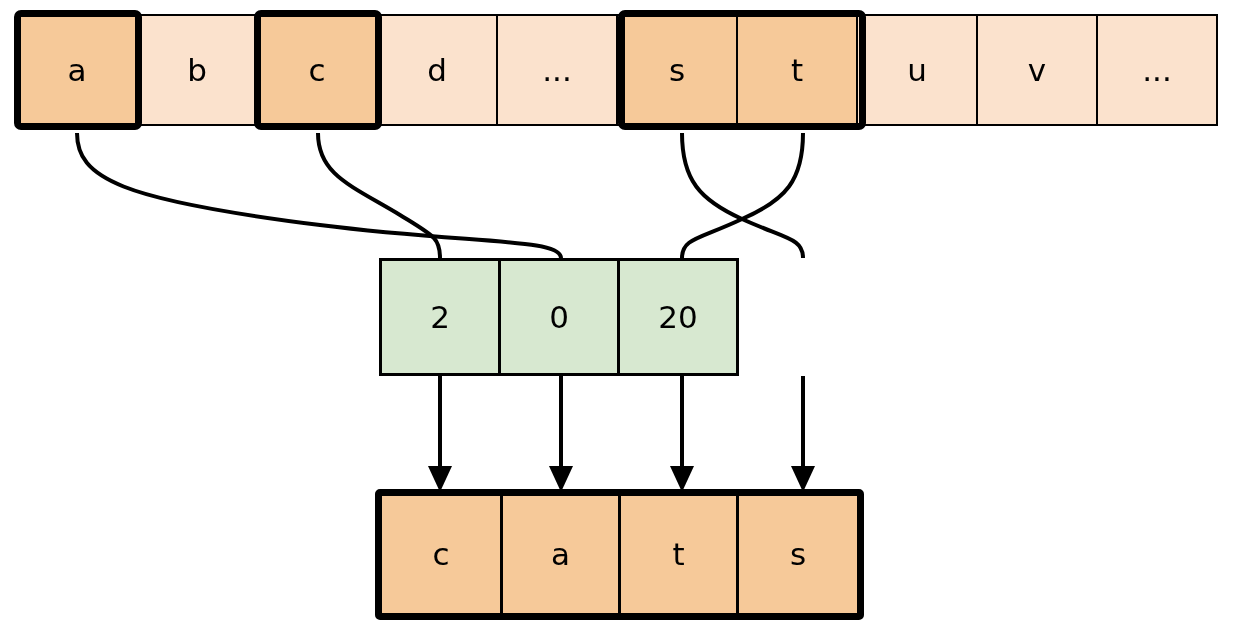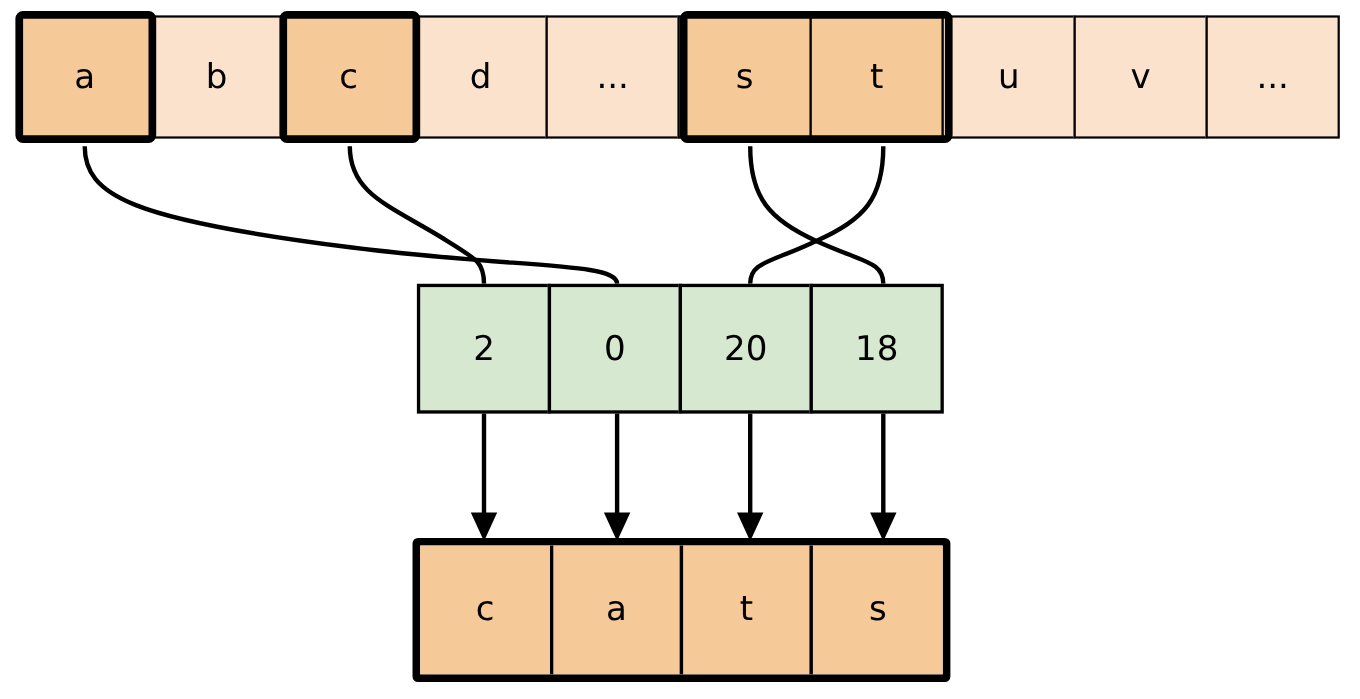--- a/index.html
+++ b/index.html
@@ -178,23 +178,20 @@
   <div class="row" id="index-row">
     <div class="cell">
         <span>2</span>
       </div>
     <div class="cell">
         <span>0</span>
       </div>
     <div class="cell">
         <span>20</span>
       </div>
-    <div class="cell">
-        <span>18</span>
-      </div>
   </div>
 
   <svg id="arrows" viewBox="0 0 1236 635" xmlns="http://www.w3.org/2000/svg">
     <g>
       <line class="arrow-line" x1="440" y1="376" x2="440" y2="478"></line>
       <polygon class="arrow-head" points="440,492 428,466 452,466"></polygon>
     </g>
     <g>
       <line class="arrow-line" x1="561" y1="376" x2="561" y2="478"></line>
       <polygon class="arrow-head" points="561,492 549,466 573,466"></polygon>

